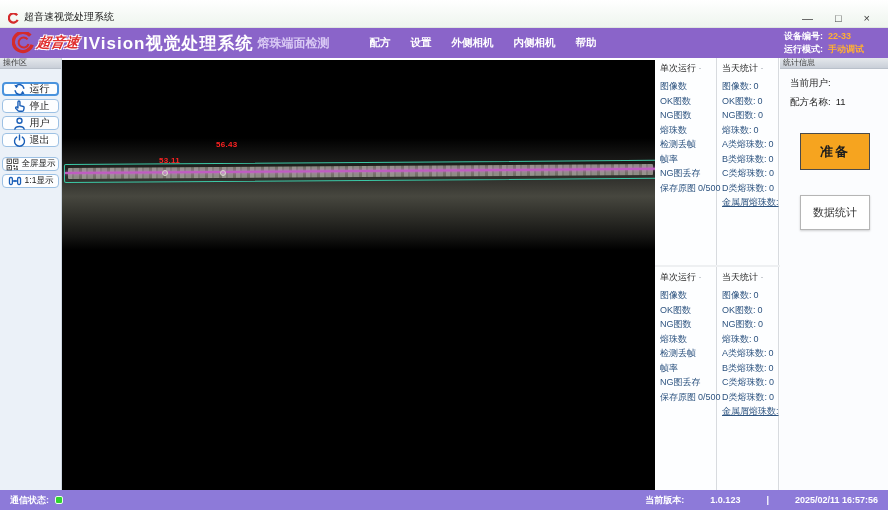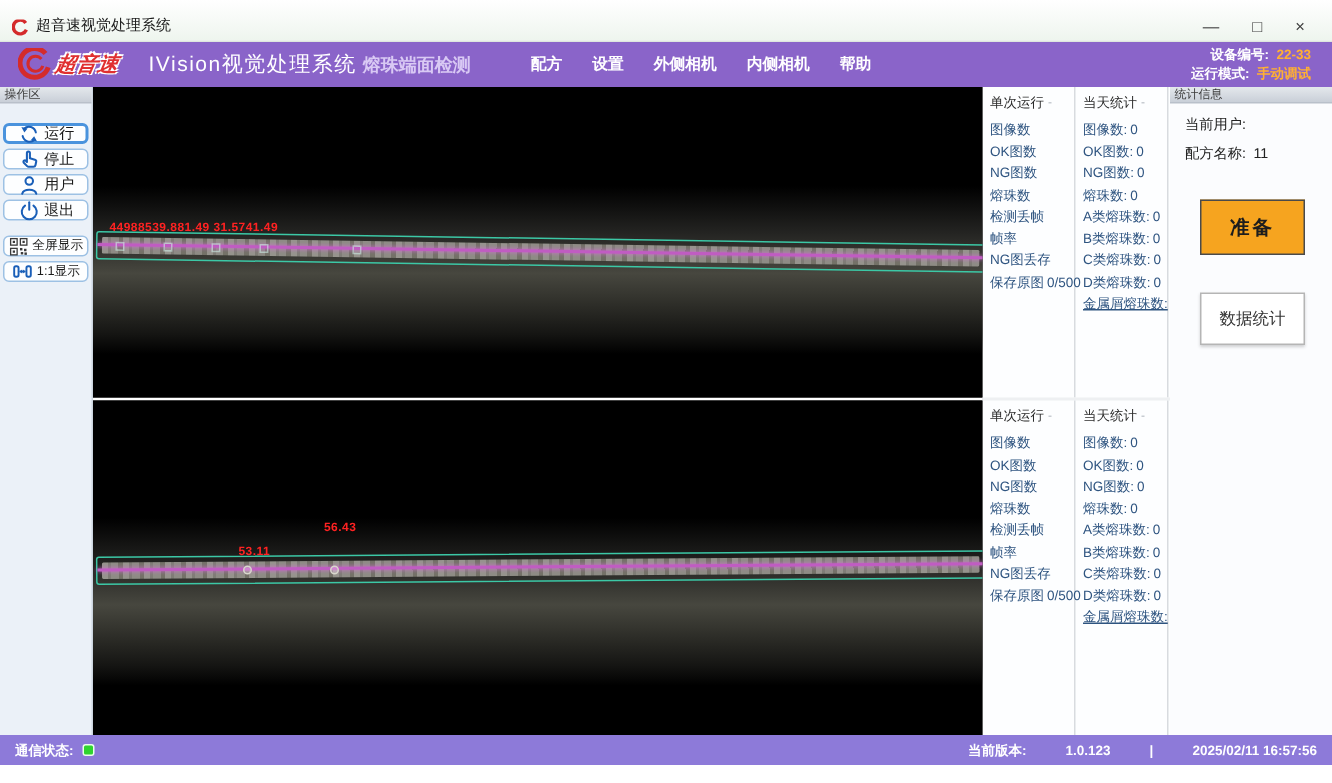--- a/index.html
+++ b/index.html
@@ -12,25 +12,25 @@
             padding:0 10px 3px 8px;border-bottom:1px solid #dfe6df;}
   .tb-title{font-size:10px;color:#1c1c1c;margin-left:5px;margin-top:24px;}
   .tb-controls{margin-left:auto;display:flex;gap:22px;font-size:11px;color:#3d3d3d;margin-right:8px;}
   .tb-controls span{cursor:pointer;line-height:11px;}
 
   
   .header{height:30px;background:#8a64c9;display:flex;align-items:center;padding:0 12px;color:#fff;}
   .logo-text{color:#e03030;font-style:italic;font-weight:bold;font-size:14px;margin-left:3px;
              transform:skewX(-10deg);
              text-shadow:1px 1px 0 #fff,-1px -1px 0 #fff,1px -1px 0 #fff,-1px 1px 0 #fff;}
-  .app-title{font-size:14px;font-weight:normal;letter-spacing:1px;margin-left:20px;white-space:nowrap;}
+  .app-title{font-size:17px;font-weight:bold;letter-spacing:1px;margin-left:4px;white-space:nowrap;}
   .subtitle{font-size:12px;font-weight:bold;color:#d9c9f4;margin-left:4px;white-space:nowrap;}
   .menus{display:flex;gap:20px;margin-left:40px;font-size:10.5px;font-weight:bold;}
   .menu-item{cursor:pointer;white-space:nowrap;}
-  .devinfo{margin-left:auto;font-size:9px;font-weight:bold;text-align:right;line-height:13px;margin-right:2px;}
+  .devinfo{margin-left:auto;font-size:9px;font-weight:bold;text-align:left;line-height:13px;margin-right:12px;}
   .devinfo .value{color:#ffb033;margin-left:5px;}
 
   
   .main{display:flex;height:432px;}
 
   .group-title{height:11px;background:linear-gradient(#e4e8ec,#c9cfd8);border-bottom:1px solid #b9c0ca;
                font-size:8px;color:#3c3c3c;line-height:10px;padding:0 3px;flex:none;}
 
   
   .sidebar{width:62px;background:#ebf1f8;border-right:1px solid #ccd5df;display:flex;flex-direction:column;}
@@ -198,33 +198,20 @@
             <line class="icon-blue" x1="9.5" y1="12" x2="14.5" y2="12"></line>
             <polygon points="9,12 11.5,9.8 11.5,14.2" fill="#1a5fb8"></polygon>
             <polygon points="15,12 12.5,9.8 12.5,14.2" fill="#1a5fb8"></polygon>
           </svg>
           <span>1:1显示</span>
         </button>
       </div>
     </aside>
 
     <section class="viewports">
-      <div class="viewport top">
-        <div class="glow"></div>
-        <div class="roi">
-          <div class="strip"></div>
-          <div class="laser"></div>
-          <span class="tick" style="left:12px"></span>
-          <span class="tick" style="left:44px"></span>
-          <span class="tick" style="left:76px"></span>
-          <span class="tick" style="left:108px"></span>
-          <span class="tick" style="left:170px"></span>
-        </div>
-        <span class="anno">44988539.881.49  31.5741.49</span>
-      </div>
       <div class="vp-divider"></div>
       <div class="viewport bottom">
         <div class="glow"></div>
         <div class="roi">
           <div class="strip"></div>
           <div class="laser"></div>
         </div>
         <span class="anno anno-1">53.11</span>
         <span class="anno anno-2">56.43</span>
         <span class="marker m1"></span>

